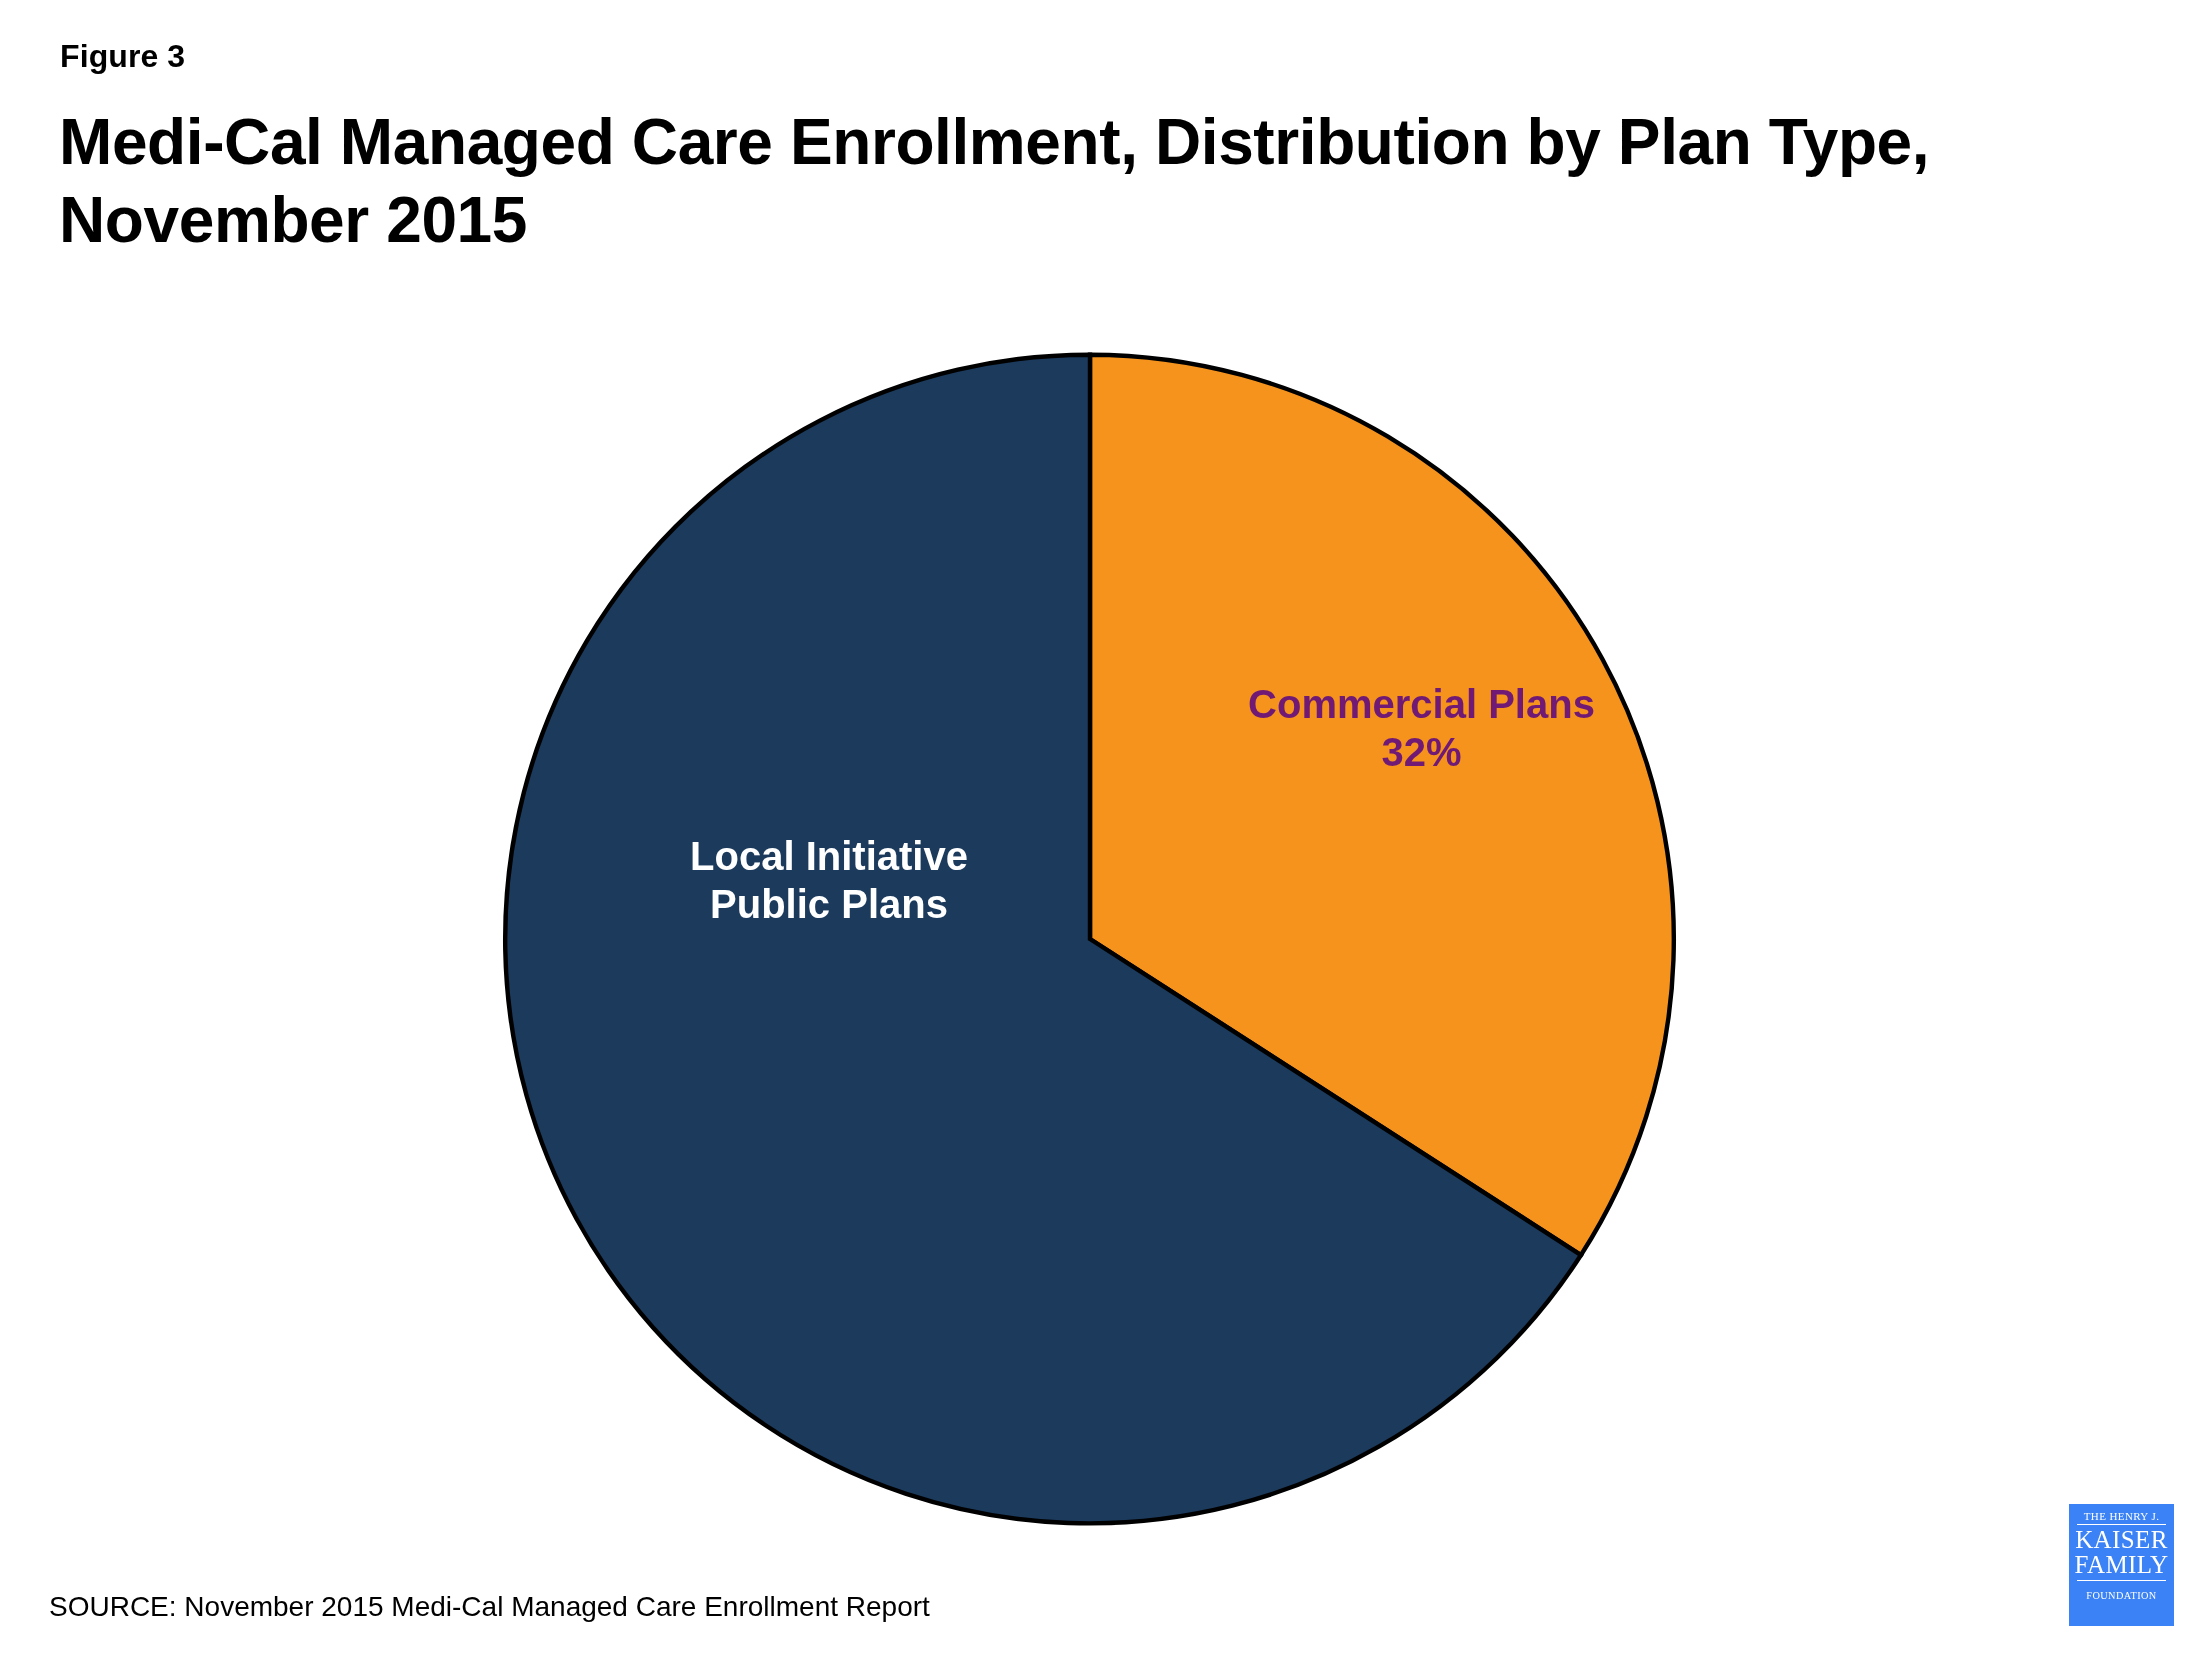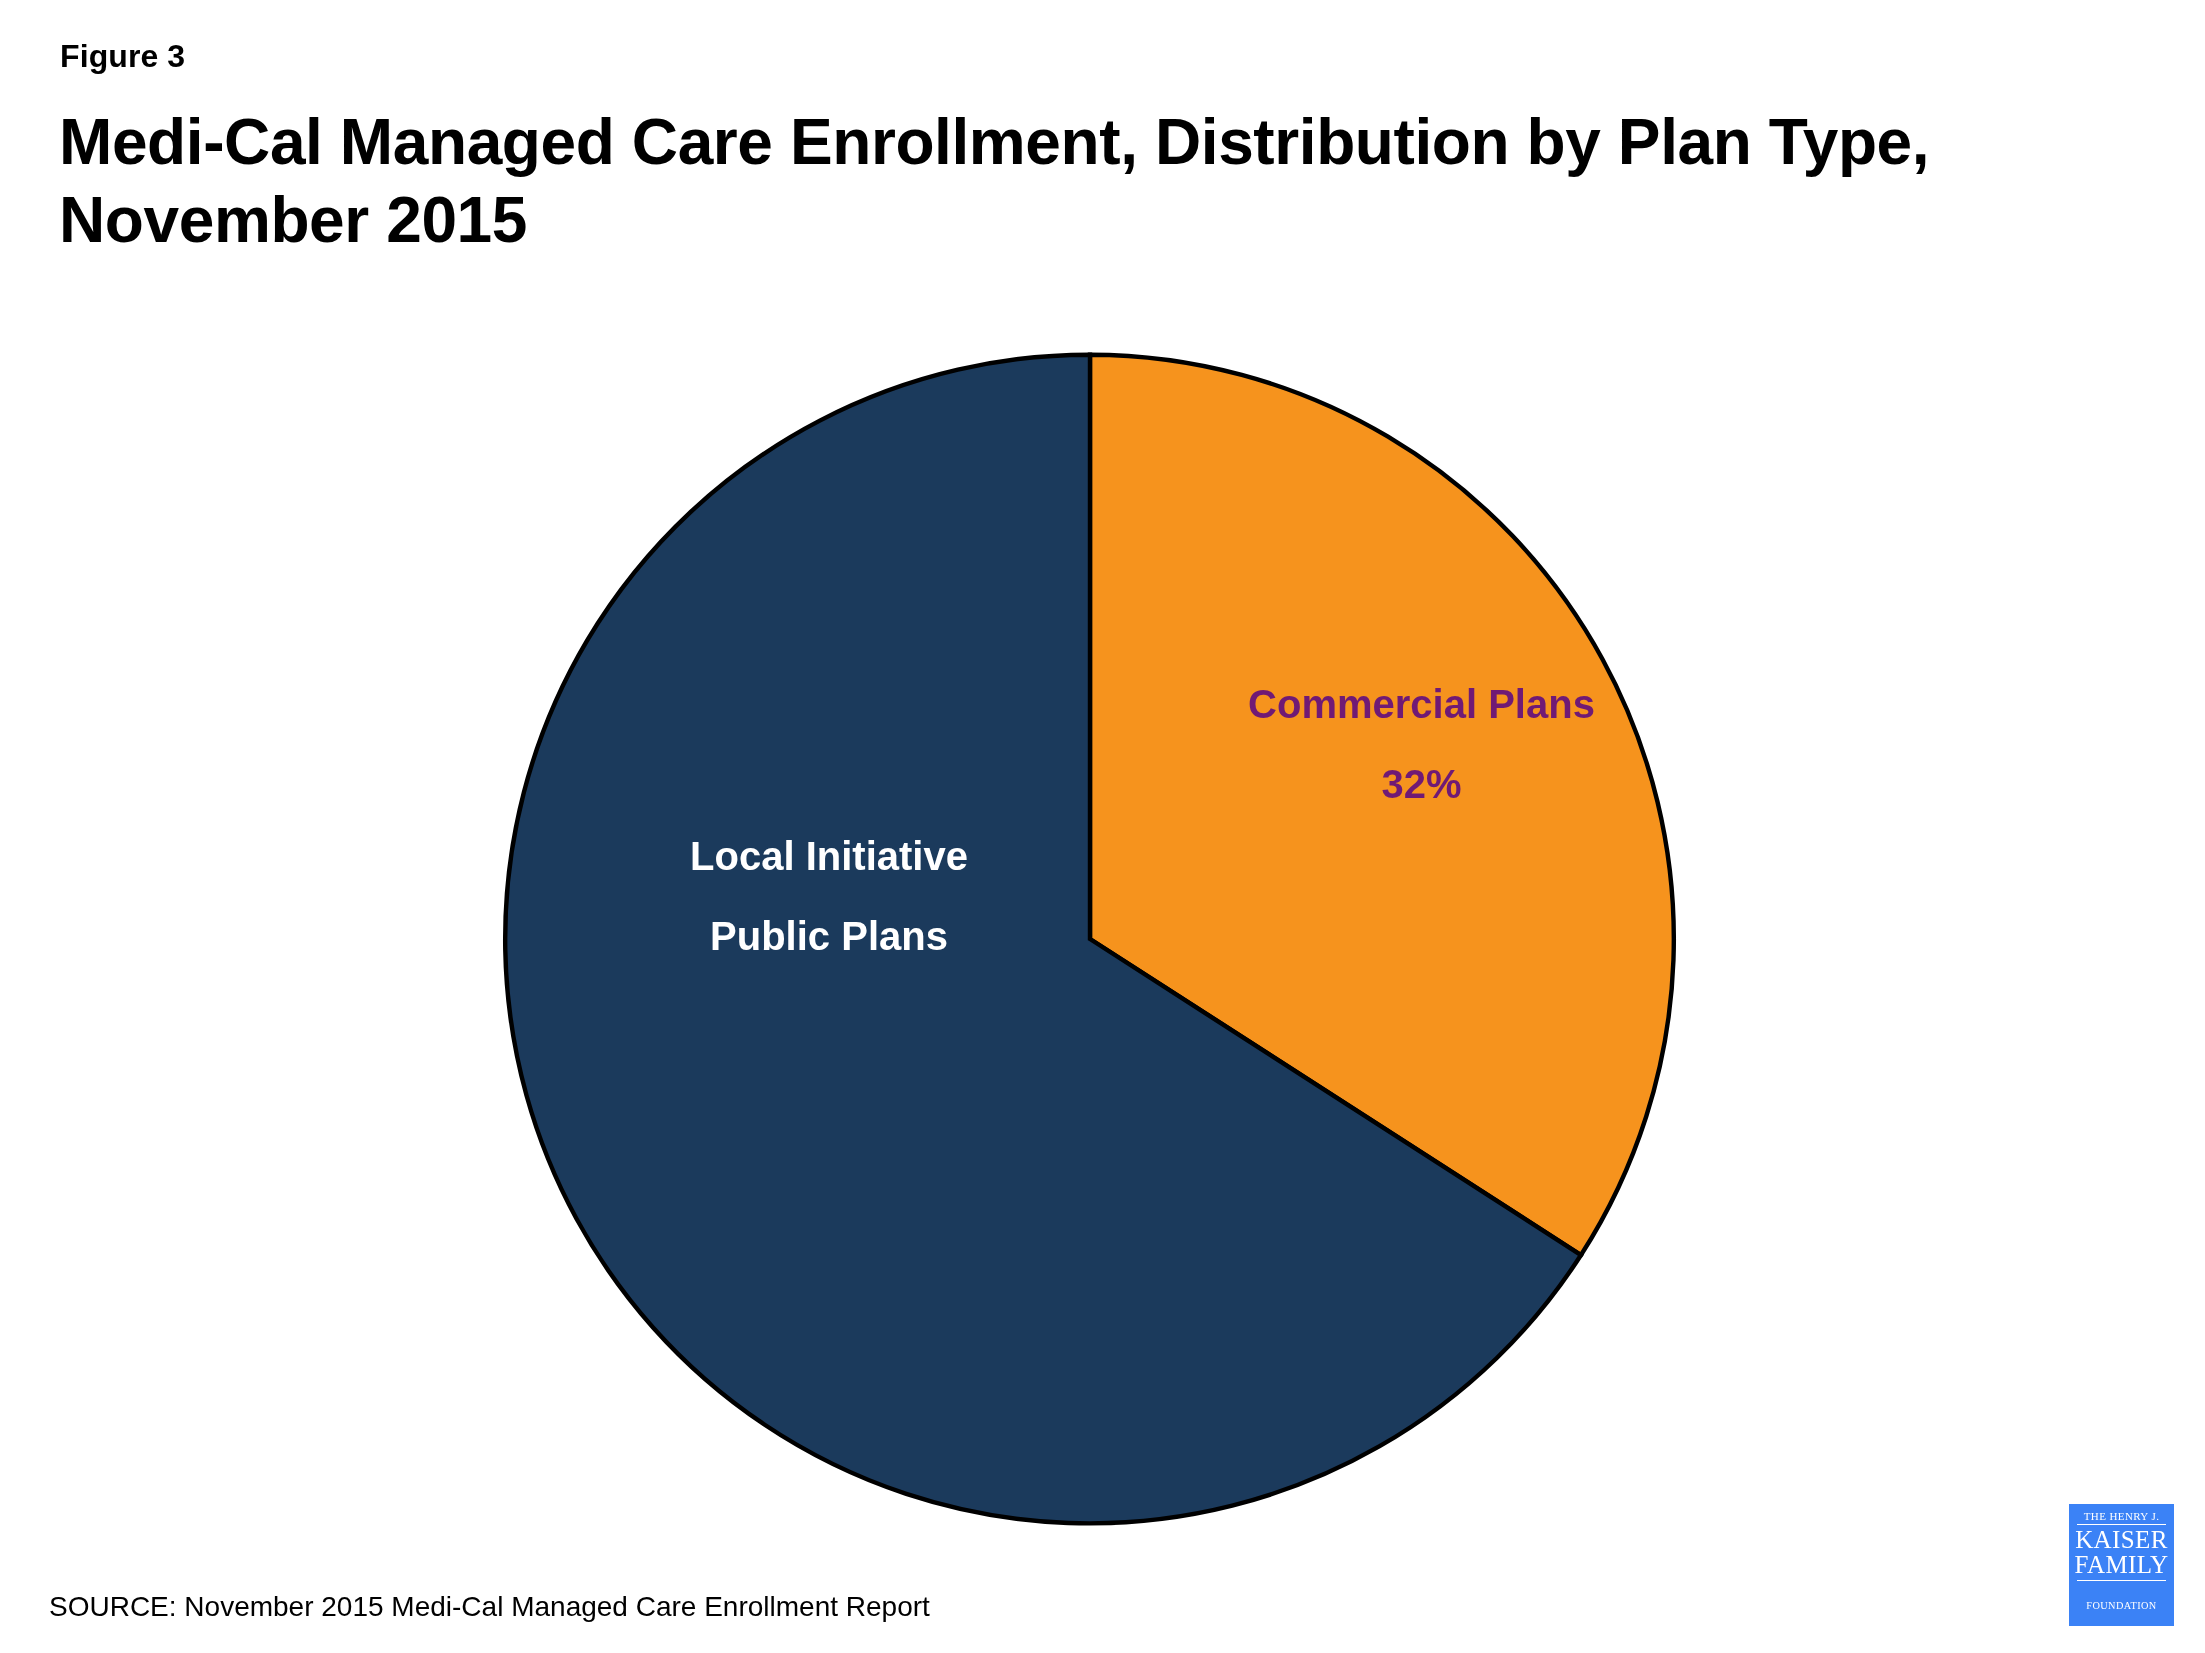--- a/index.html
+++ b/index.html
@@ -54,21 +54,20 @@
 
   .slice-label {
     position: absolute;
     text-align: center;
     font-weight: bold;
     line-height: 1.2;
     pointer-events: none;
   }
   .slice-label .value {
     display: block;
-    margin-top: 32px;
   }
 
   .label-commercial {
     left: 640px;
     top: 329px;
     width: 559px;
     font-size: 40px;
     color: #701a75;
   }
 
@@ -123,21 +122,21 @@
     font-size: 25px;
     line-height: 1.0;
     letter-spacing: 0.4px;
   }
   .kff-logo .l4 {
     font-size: 10.3px;
     letter-spacing: 0.4px;
     border-top: 1.5px solid #ffffff;
     width: 84%;
     text-align: center;
-    padding-top: 19px;
+    padding-top: 9px;
     margin-top: 2.9px;
   }
 </style>
 </head>
 <body>
 
 <div class="figure-label">Figure 3</div>
 
 <div class="chart-title">Medi-Cal Managed Care Enrollment, Distribution by Plan Type, November 2015</div>
 

